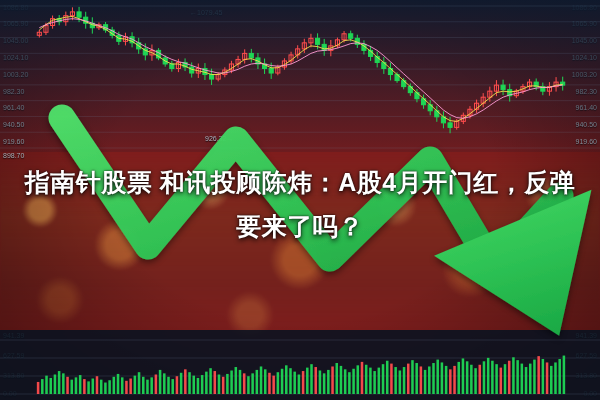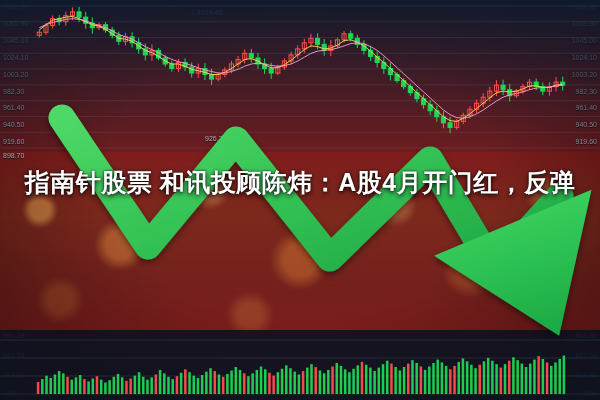--- a/index.html
+++ b/index.html
@@ -462,16 +462,17 @@
       <path d="M 556,186 L 556,300 L 600,300 L 520,362 L 446,300 L 492,300 L 492,186 Z" fill="url(#arrGrad)" opacity="0"></path>
 
       <polygon points="499,250 575,186 600,330 470,318" fill="url(#arrGrad)" opacity="0"></polygon>
       <polygon points="513,246 575,186 592,330 456,306" fill="url(#arrGrad)" opacity="0"></polygon>
       <polygon points="556,168 596,312 448,300" fill="url(#arrGrad)" transform="rotate(28 530 250)"></polygon>
     </g>
   </svg>
 
   <div id="headline">
     <span class="ln">指南针股票 和讯投顾陈炜：A股4月开门红，反弹</span>
+    <span class="ln">要来了吗？</span>
   </div>
 
   <div class="vignette"></div>
 </div>
 
 </body></html>

